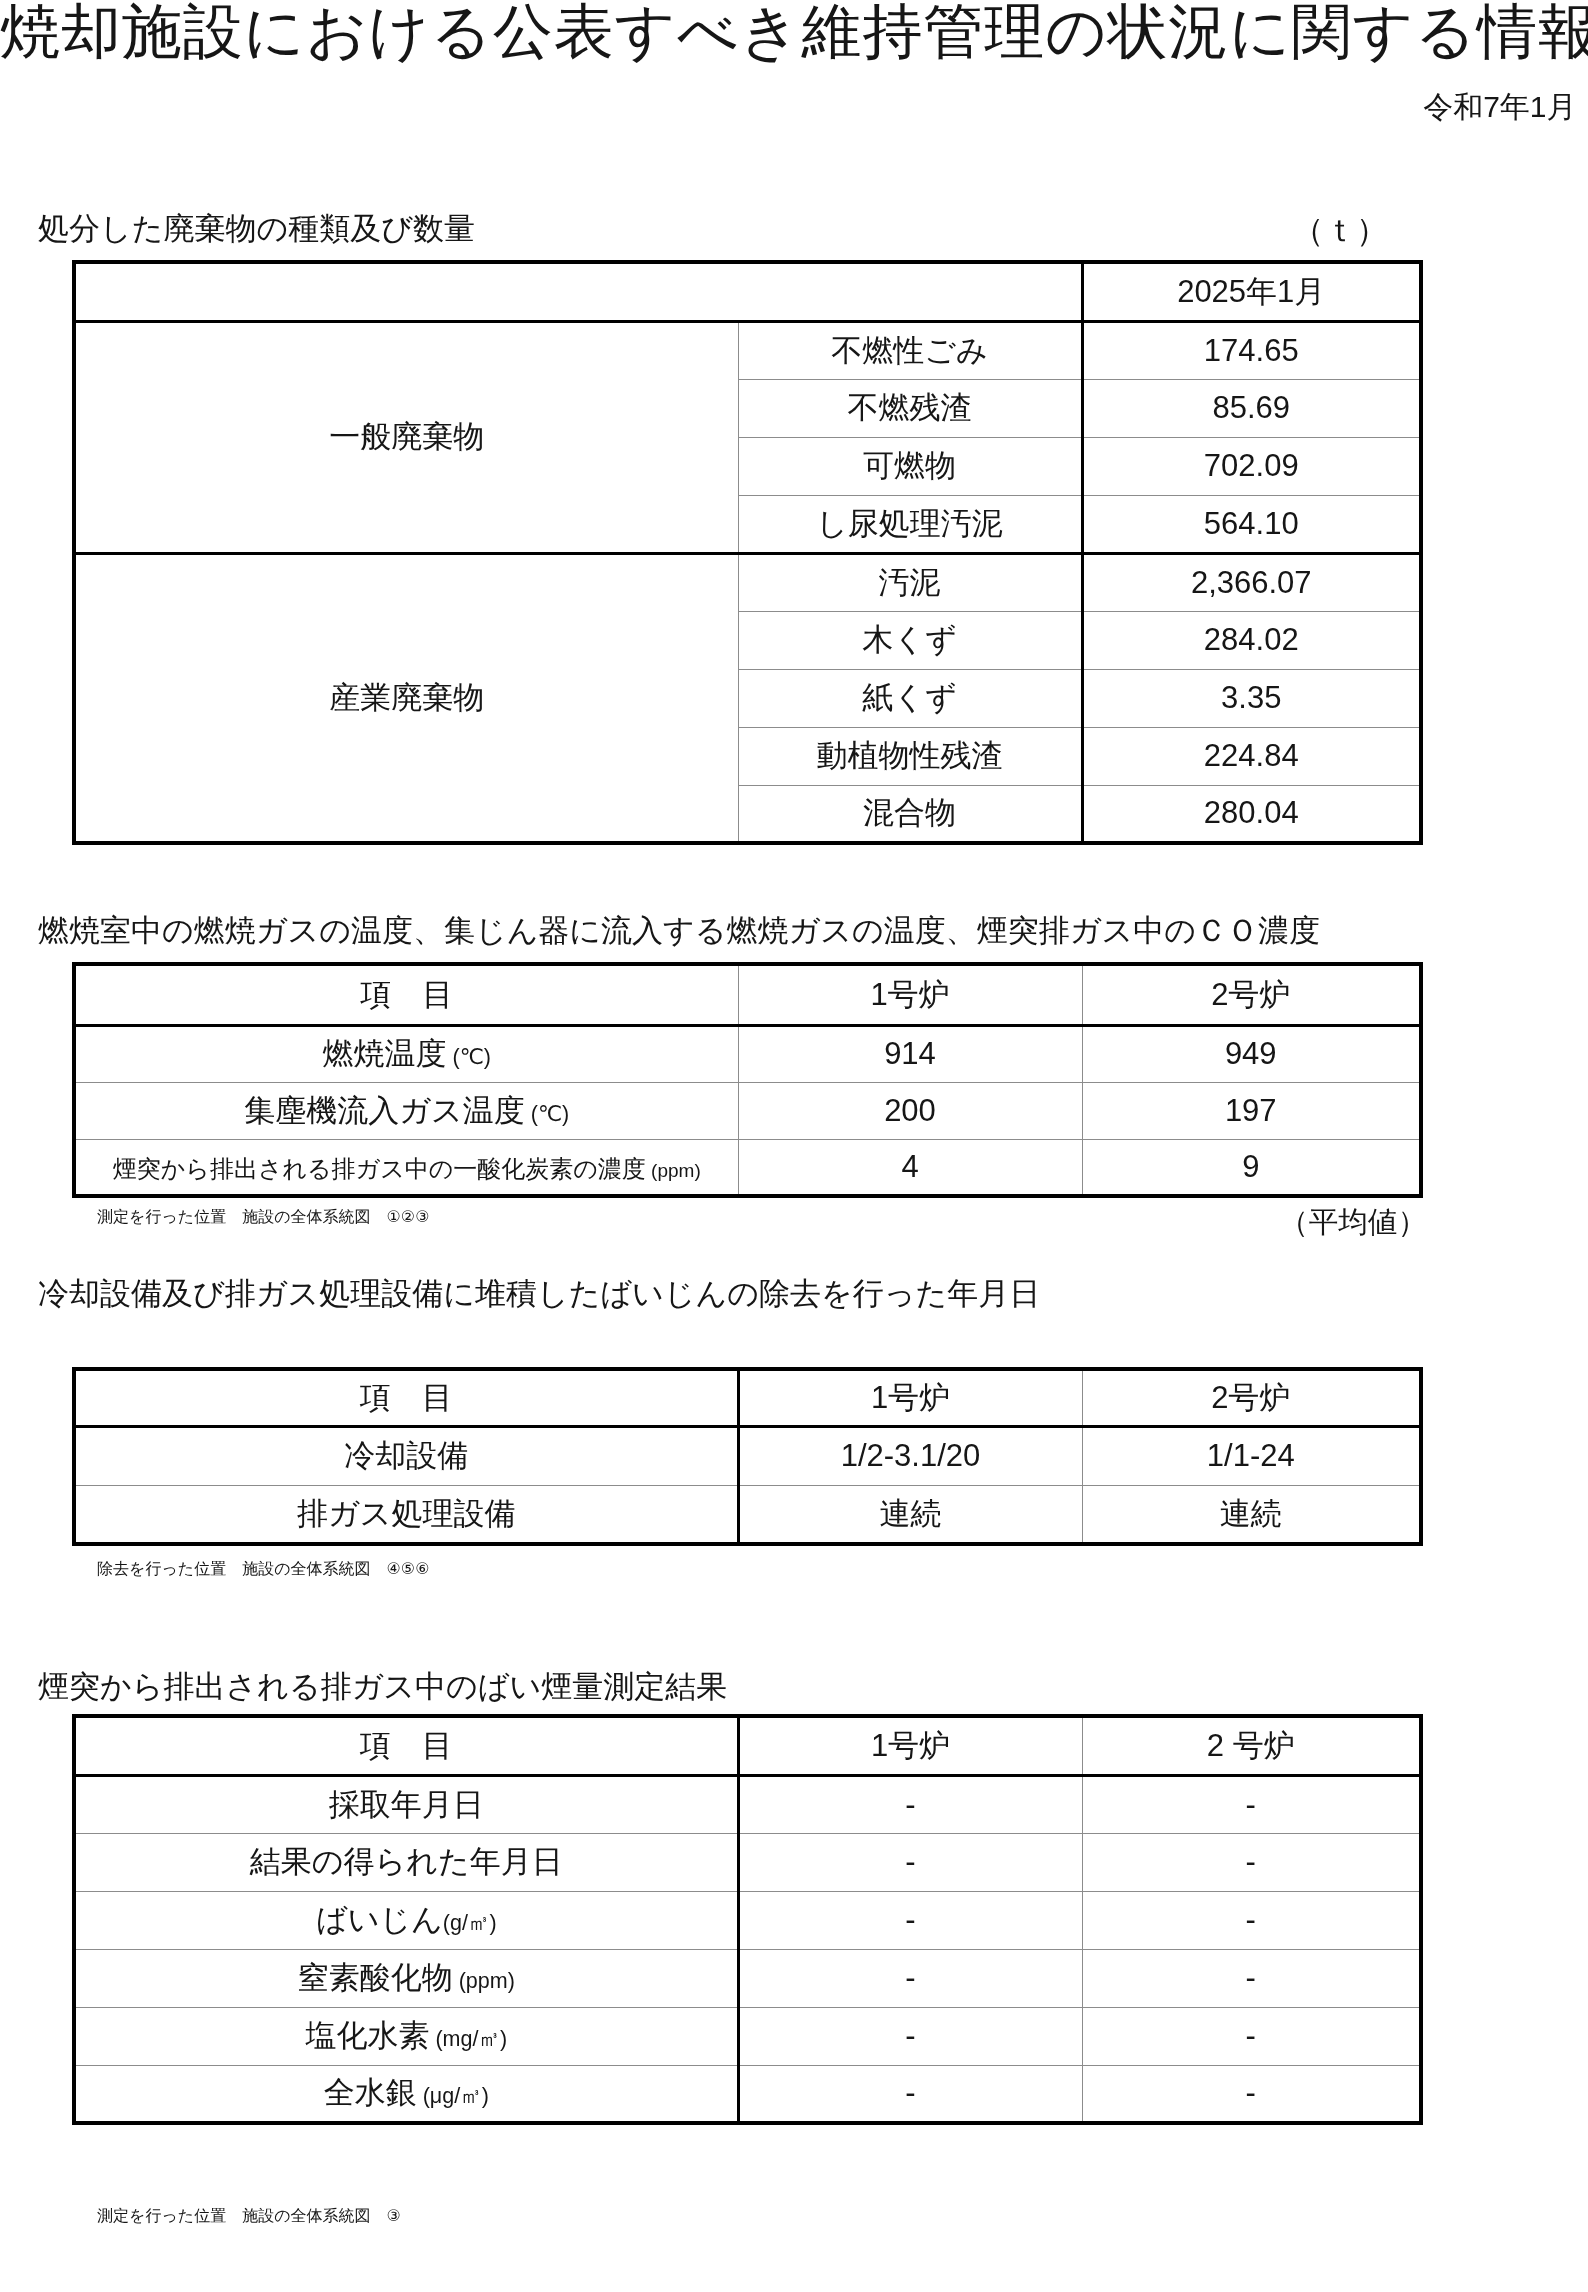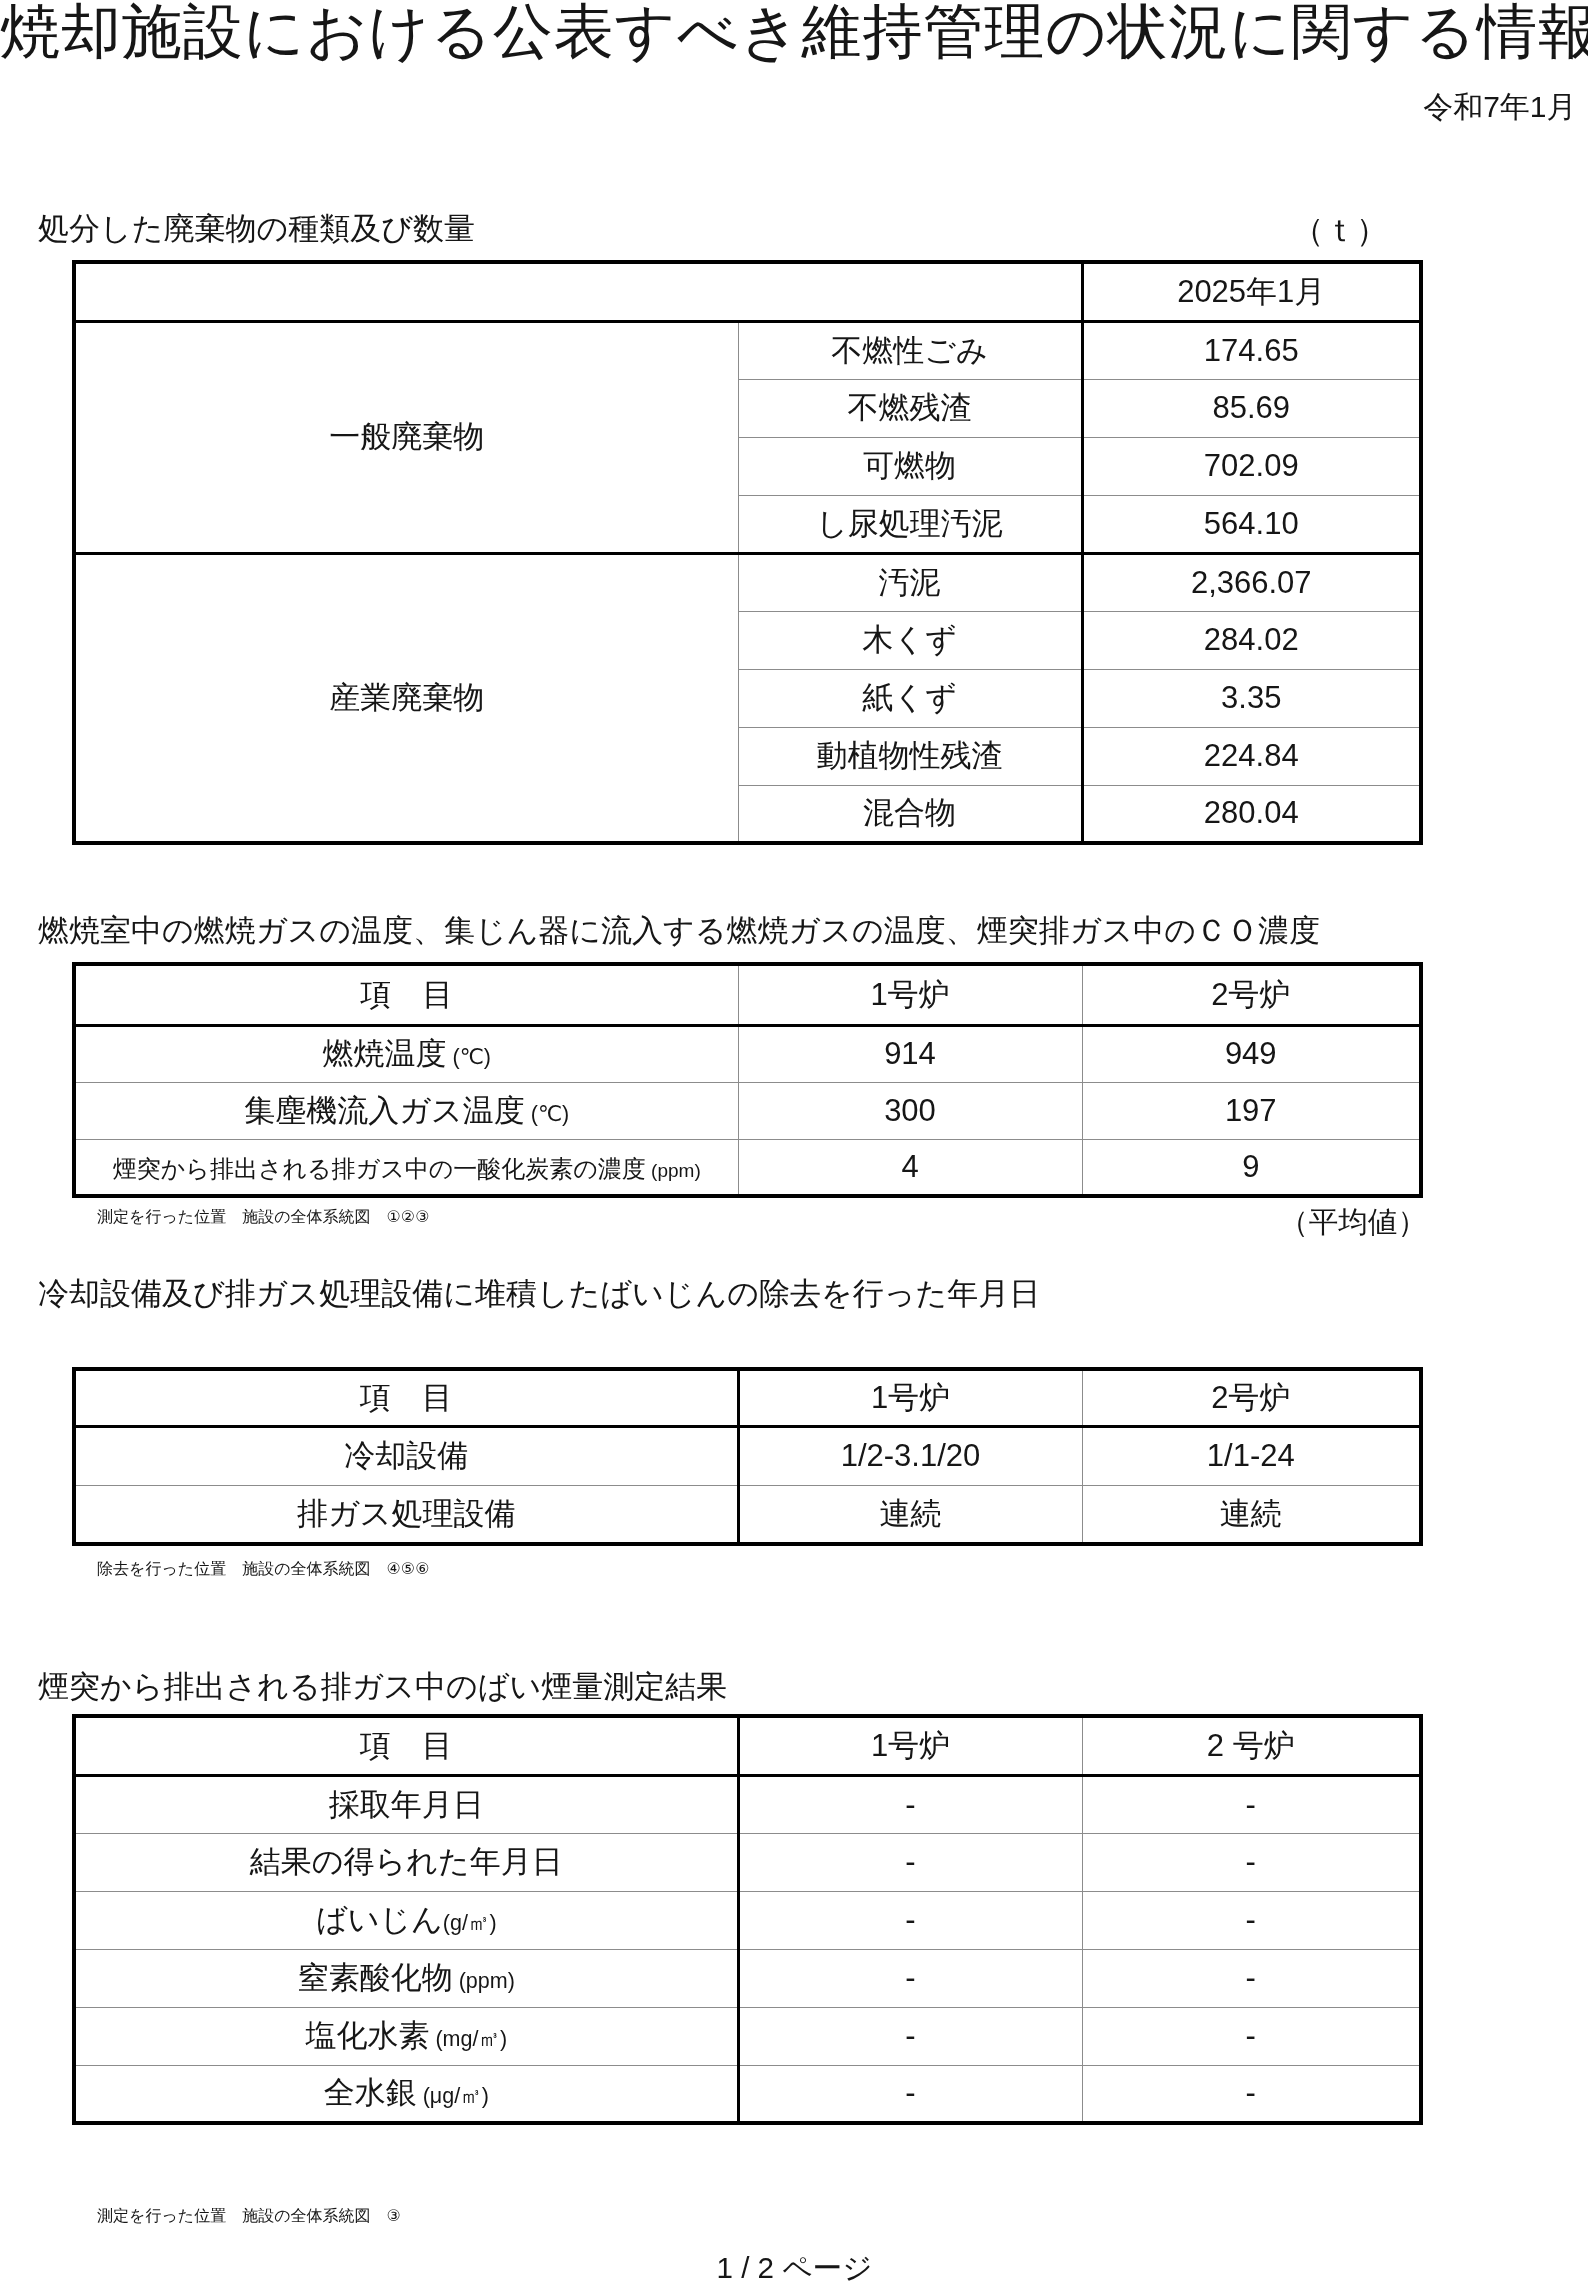--- a/index.html
+++ b/index.html
@@ -143,21 +143,21 @@
         <td class="thinR thickB">1号炉</td>
         <td class="thickB">2号炉</td>
       </tr>
       <tr style="height:57px">
         <td class="thinR left"><span>燃焼温度</span><span class="unit"> (℃)</span></td>
         <td class="thinR thinT">914</td>
         <td class="thinT">949</td>
       </tr>
       <tr style="height:57px">
         <td class="thinR left thinT"><span>集塵機流入ガス温度</span><span class="unit"> (℃)</span></td>
-        <td class="thinR thinT">300</td>
+        <td class="thinR thinT">200</td>
         <td class="thinT">197</td>
       </tr>
       <tr style="height:57px">
         <td class="thinR left thinT"><span class="sm-label">煙突から排出される排ガス中の一酸化炭素の濃度</span><span class="sm-unit"> (ppm)</span></td>
         <td class="thinR thinT">4</td>
         <td class="thinT">9</td>
       </tr>
     </tbody>
   </table>
 
@@ -235,16 +235,15 @@
       <tr style="height:58px">
         <td class="thickR thinT"><span>全水銀</span><span class="unit"> (μg/㎥)</span></td>
         <td class="thinR thinT">-</td>
         <td class="thinT">-</td>
       </tr>
     </tbody>
   </table>
 
   <div class="note" style="top:2206px;">測定を行った位置　施設の全体系統図　③</div>
 
-  <div class="page-footer">1 / 2 ページ</div>
 
 </div>
 
 
 </body></html>

